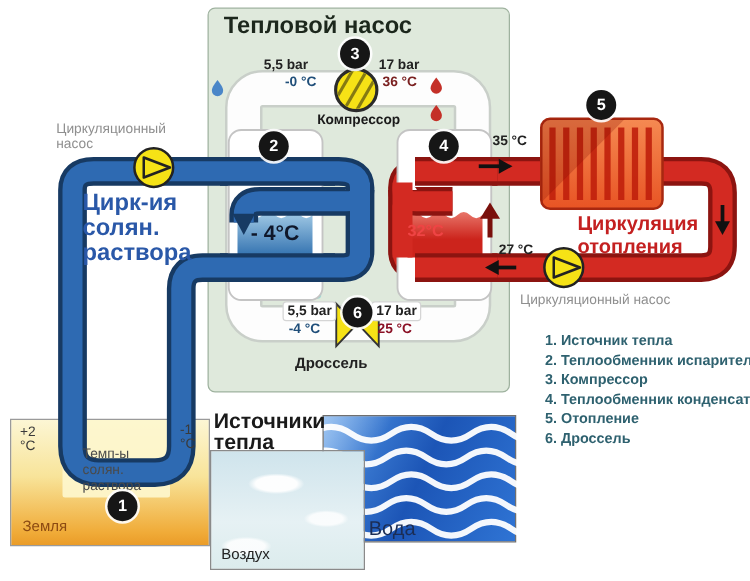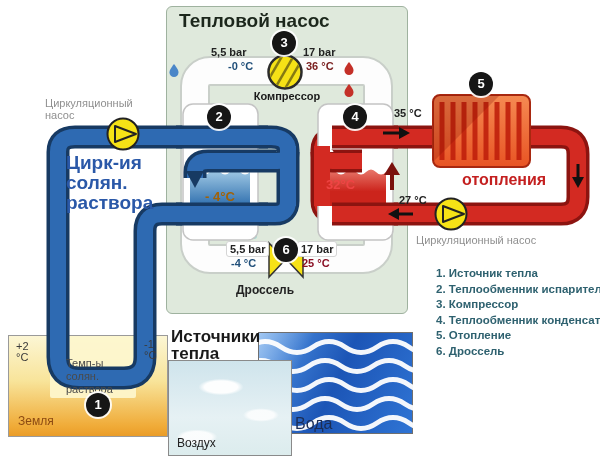--- a/index.html
+++ b/index.html
@@ -181,33 +181,34 @@
   </svg>
 
   <div class="lbl b" style="left:179px;top:10px;font-size:19px;color:#1c271c;">Тепловой насос</div>
 
   <div class="lbl b" style="left:211px;top:46px;">5,5 bar</div>
   <div class="lbl b" style="left:228px;top:60px;color:#1f4e79;">-0 °C</div>
   <div class="lbl b" style="left:303px;top:46px;">17 bar</div>
   <div class="lbl b" style="left:306px;top:60px;color:#7a2020;">36 °C</div>
   <div class="lbl b" style="left:248px;top:90px;width:78px;text-align:center;color:#1a1a1a;">Компрессор</div>
 
-  <div class="lbl b" style="left:190px;top:189px;width:60px;text-align:center;font-size:13px;color:#a16207;">- 4°C</div>
+  <div class="lbl b" style="left:190px;top:177px;width:60px;text-align:center;font-size:17px;color:#0f172a;">- 4°C</div>
   <div class="lbl b" style="left:185px;top:225px;width:51px;text-align:center;color:#fff;font-size:11px;">Испаритель</div>
   <div class="lbl b" style="left:326px;top:177px;width:60px;font-size:13px;color:#ef4444;">32°C</div>
 
   <div class="chipw" style="left:226px;top:241px;">5,5 bar</div>
   <div class="chipw" style="left:297px;top:241px;">17 bar</div>
   <div class="lbl b" style="left:231px;top:257px;color:#1f4e79;">-4 °C</div>
   <div class="lbl b" style="left:302px;top:257px;color:#8a1025;">25 °C</div>
   <div class="lbl b" style="left:236px;top:283px;font-size:12px;">Дроссель</div>
 
   <div class="lbl b" style="left:394px;top:107px;">35 °C</div>
   <div class="lbl b" style="left:399px;top:194px;">27 °C</div>
   <div class="lbl b" style="left:462px;top:171px;font-size:16px;color:#c42020;line-height:18px;">
+    <span class="block">Циркуляция</span>
     <span class="block">отопления</span>
   </div>
   <div class="lbl" style="left:416px;top:234px;color:#8f8f8f;">Циркуляционный насос</div>
 
   <div class="lbl" style="left:45px;top:97px;color:#8f8f8f;line-height:12px;">
     <span class="block">Циркуляционный</span>
     <span class="block">насос</span>
   </div>
   <div class="lbl b" style="left:66px;top:153px;font-size:19px;color:#2a58a8;line-height:20px;">
     <span class="block">Цирк-ия</span>

